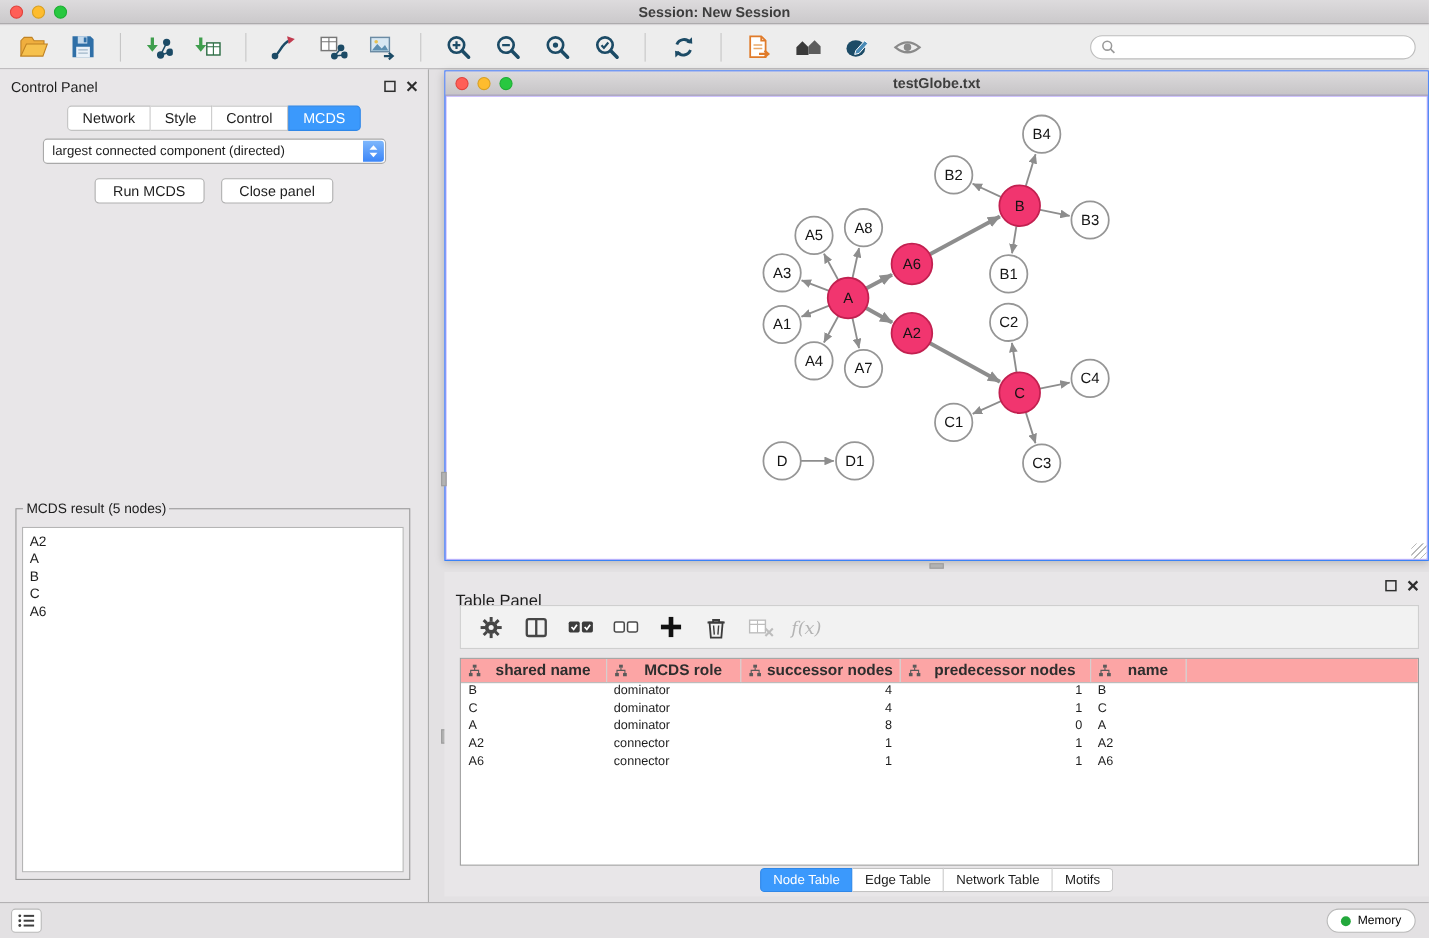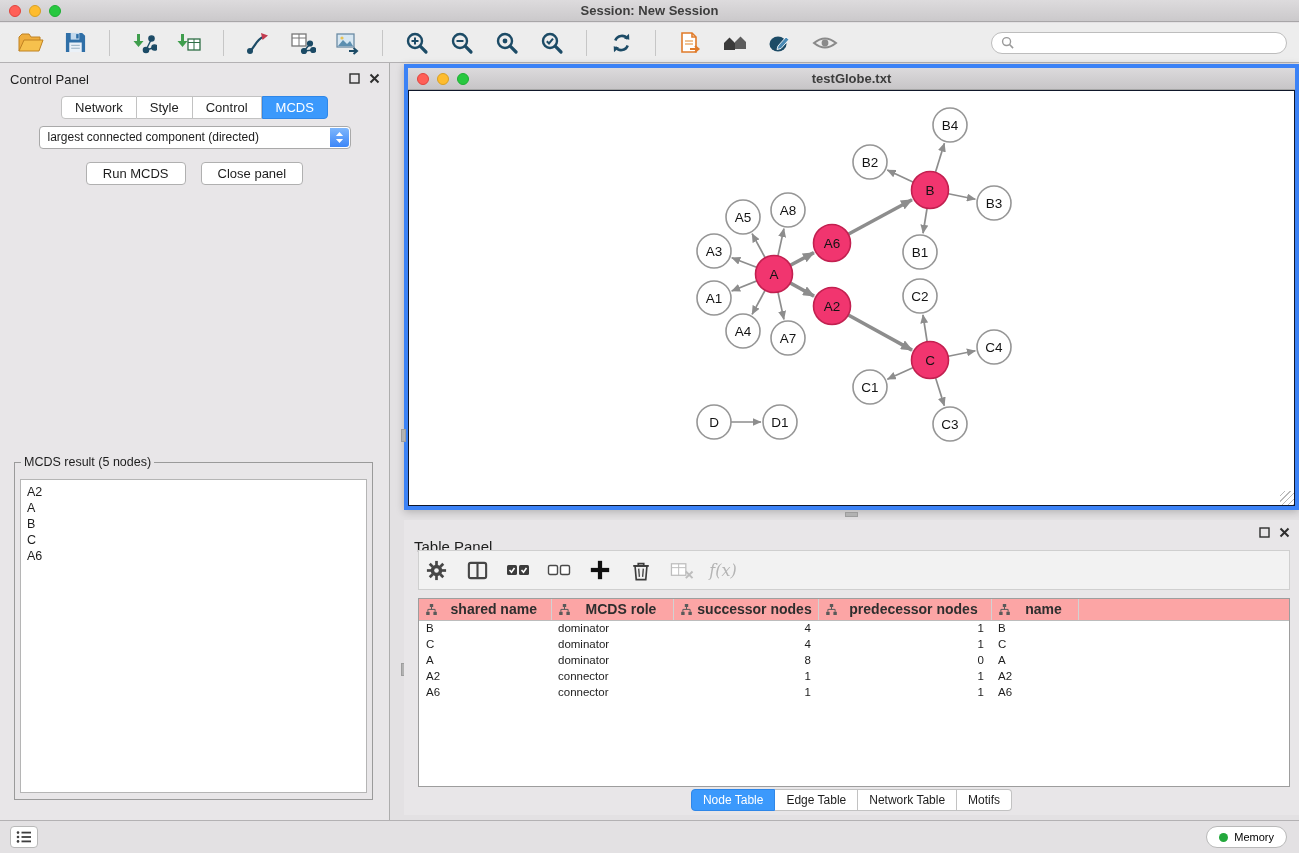--- a/index.html
+++ b/index.html
@@ -45,35 +45,35 @@
   .cp-buttons button { font-size:13px; font-family:inherit; padding:3px 16px; background:#fff;
     border:1px solid #b0b0b0; border-radius:4px; color:#1d1d1d; }
   fieldset.mcds-result { position:absolute; left:14px; right:16px; top:392px; bottom:20px;
     border:1px solid #9a9a9a; padding:4px; }
   fieldset.mcds-result legend { font-size:12.5px; padding:0 3px; margin-left:2px; }
   .result-list { position:absolute; left:5px; right:5px; top:10px; bottom:6px; background:#fff;
     border:1px solid #b5b5b5; padding:4px 6px; font-size:12.5px; line-height:16px; overflow:hidden; }
 
   
   .network-window { position:absolute; left:404px; top:64px; width:895px; height:446px;
-    background:#0f172a; border:4px solid #3b82f6; box-shadow:0 2px 8px rgba(0,0,0,.22); }
+    background:#c4b5fd; border:1px solid #3b82f6; box-shadow:0 2px 8px rgba(0,0,0,.22); }
   .nw-titlebar { position:absolute; left:0; top:0; right:0; height:22px;
     background:linear-gradient(#dcdadc,#c7c5c7); border-bottom:1px solid #a5a5a5; }
   .nw-titlebar .title { text-align:center; line-height:22px; font-size:13px; font-weight:bold; color:#3d3d3d; }
   .nw-content { position:absolute; left:1px; right:1px; top:23px; bottom:1px; background:#fff; overflow:hidden; }
   .nw-grip { position:absolute; right:0; bottom:0; width:14px; height:14px;
     background:repeating-linear-gradient(135deg, transparent 0 3px, #b9b9b9 3px 4px); }
   .grip-mark-v { position:absolute; width:5px; height:13px; background:#b2b2b2; border:1px solid #9d9d9d; }
   .grip-mark-h { position:absolute; width:13px; height:5px; background:#b2b2b2; border:1px solid #9d9d9d; }
 
   
   .table-panel { position:absolute; left:404px; top:520px; width:895px; height:295px; background:#e8e6e8; }
   .tp-title { font-size:15px; padding:6px 0 0 10px;margin-top:12px; }
   .tp-toolbar { position:absolute; left:14px; right:9px; top:30px; height:40px; background:#f2f2f2;
-    border:1px solid #cfcfcf; display:flex; align-items:center; gap:7px; }
+    border:1px solid #cfcfcf; display:flex; align-items:center; padding-left:10px; gap:7px; }
   .tp-tool { width:34px; height:32px; border:none; background:transparent; display:flex; align-items:center; justify-content:center; }
   .fx { font-family:"DejaVu Serif", serif; font-style:italic; font-size:16px; color:#b4b4b4; }
   .tp-table-wrap { position:absolute; left:14px; right:9px; top:78px; bottom:28px; background:#fff;
     border:1px solid #9d9d9d; overflow:hidden; }
   table.node-table { border-collapse:collapse; width:100%; table-layout:fixed; }
   table.node-table th { height:21px; background:#fca5a5; border-right:1px solid #d2d2d2;
     border-bottom:1px solid #bcbcbc; font-size:14px; font-weight:bold; color:#2e2e2e; }
   table.node-table th .th-inner { display:flex; align-items:center; padding:0 4px 0 7px; }
   table.node-table th .th-label { flex:1; text-align:center; }
   table.node-table th.filler { border-right:none; }

